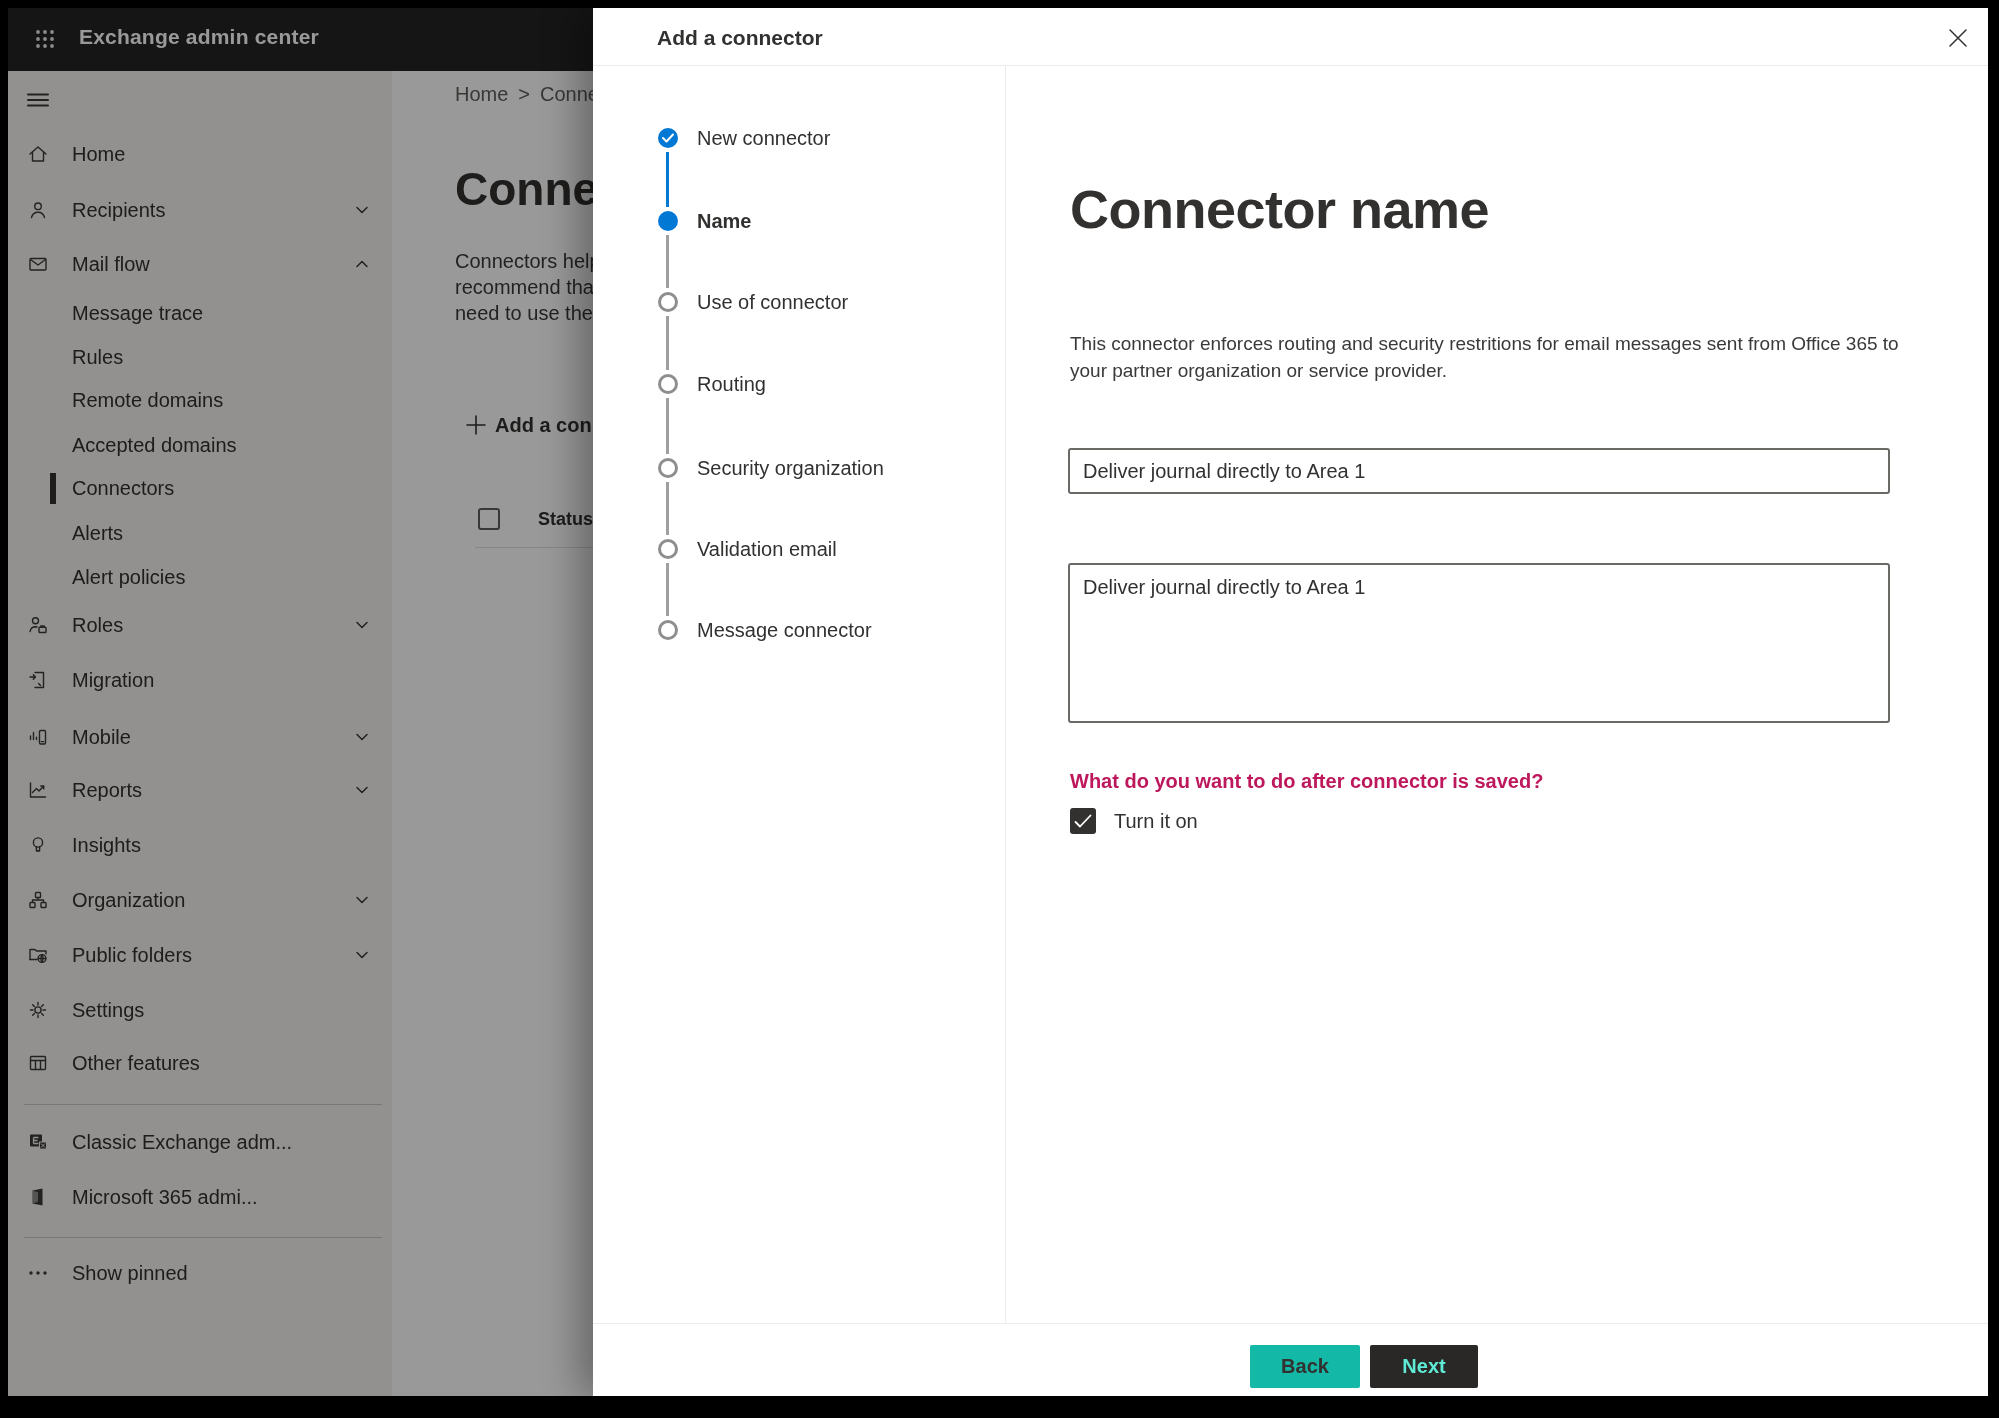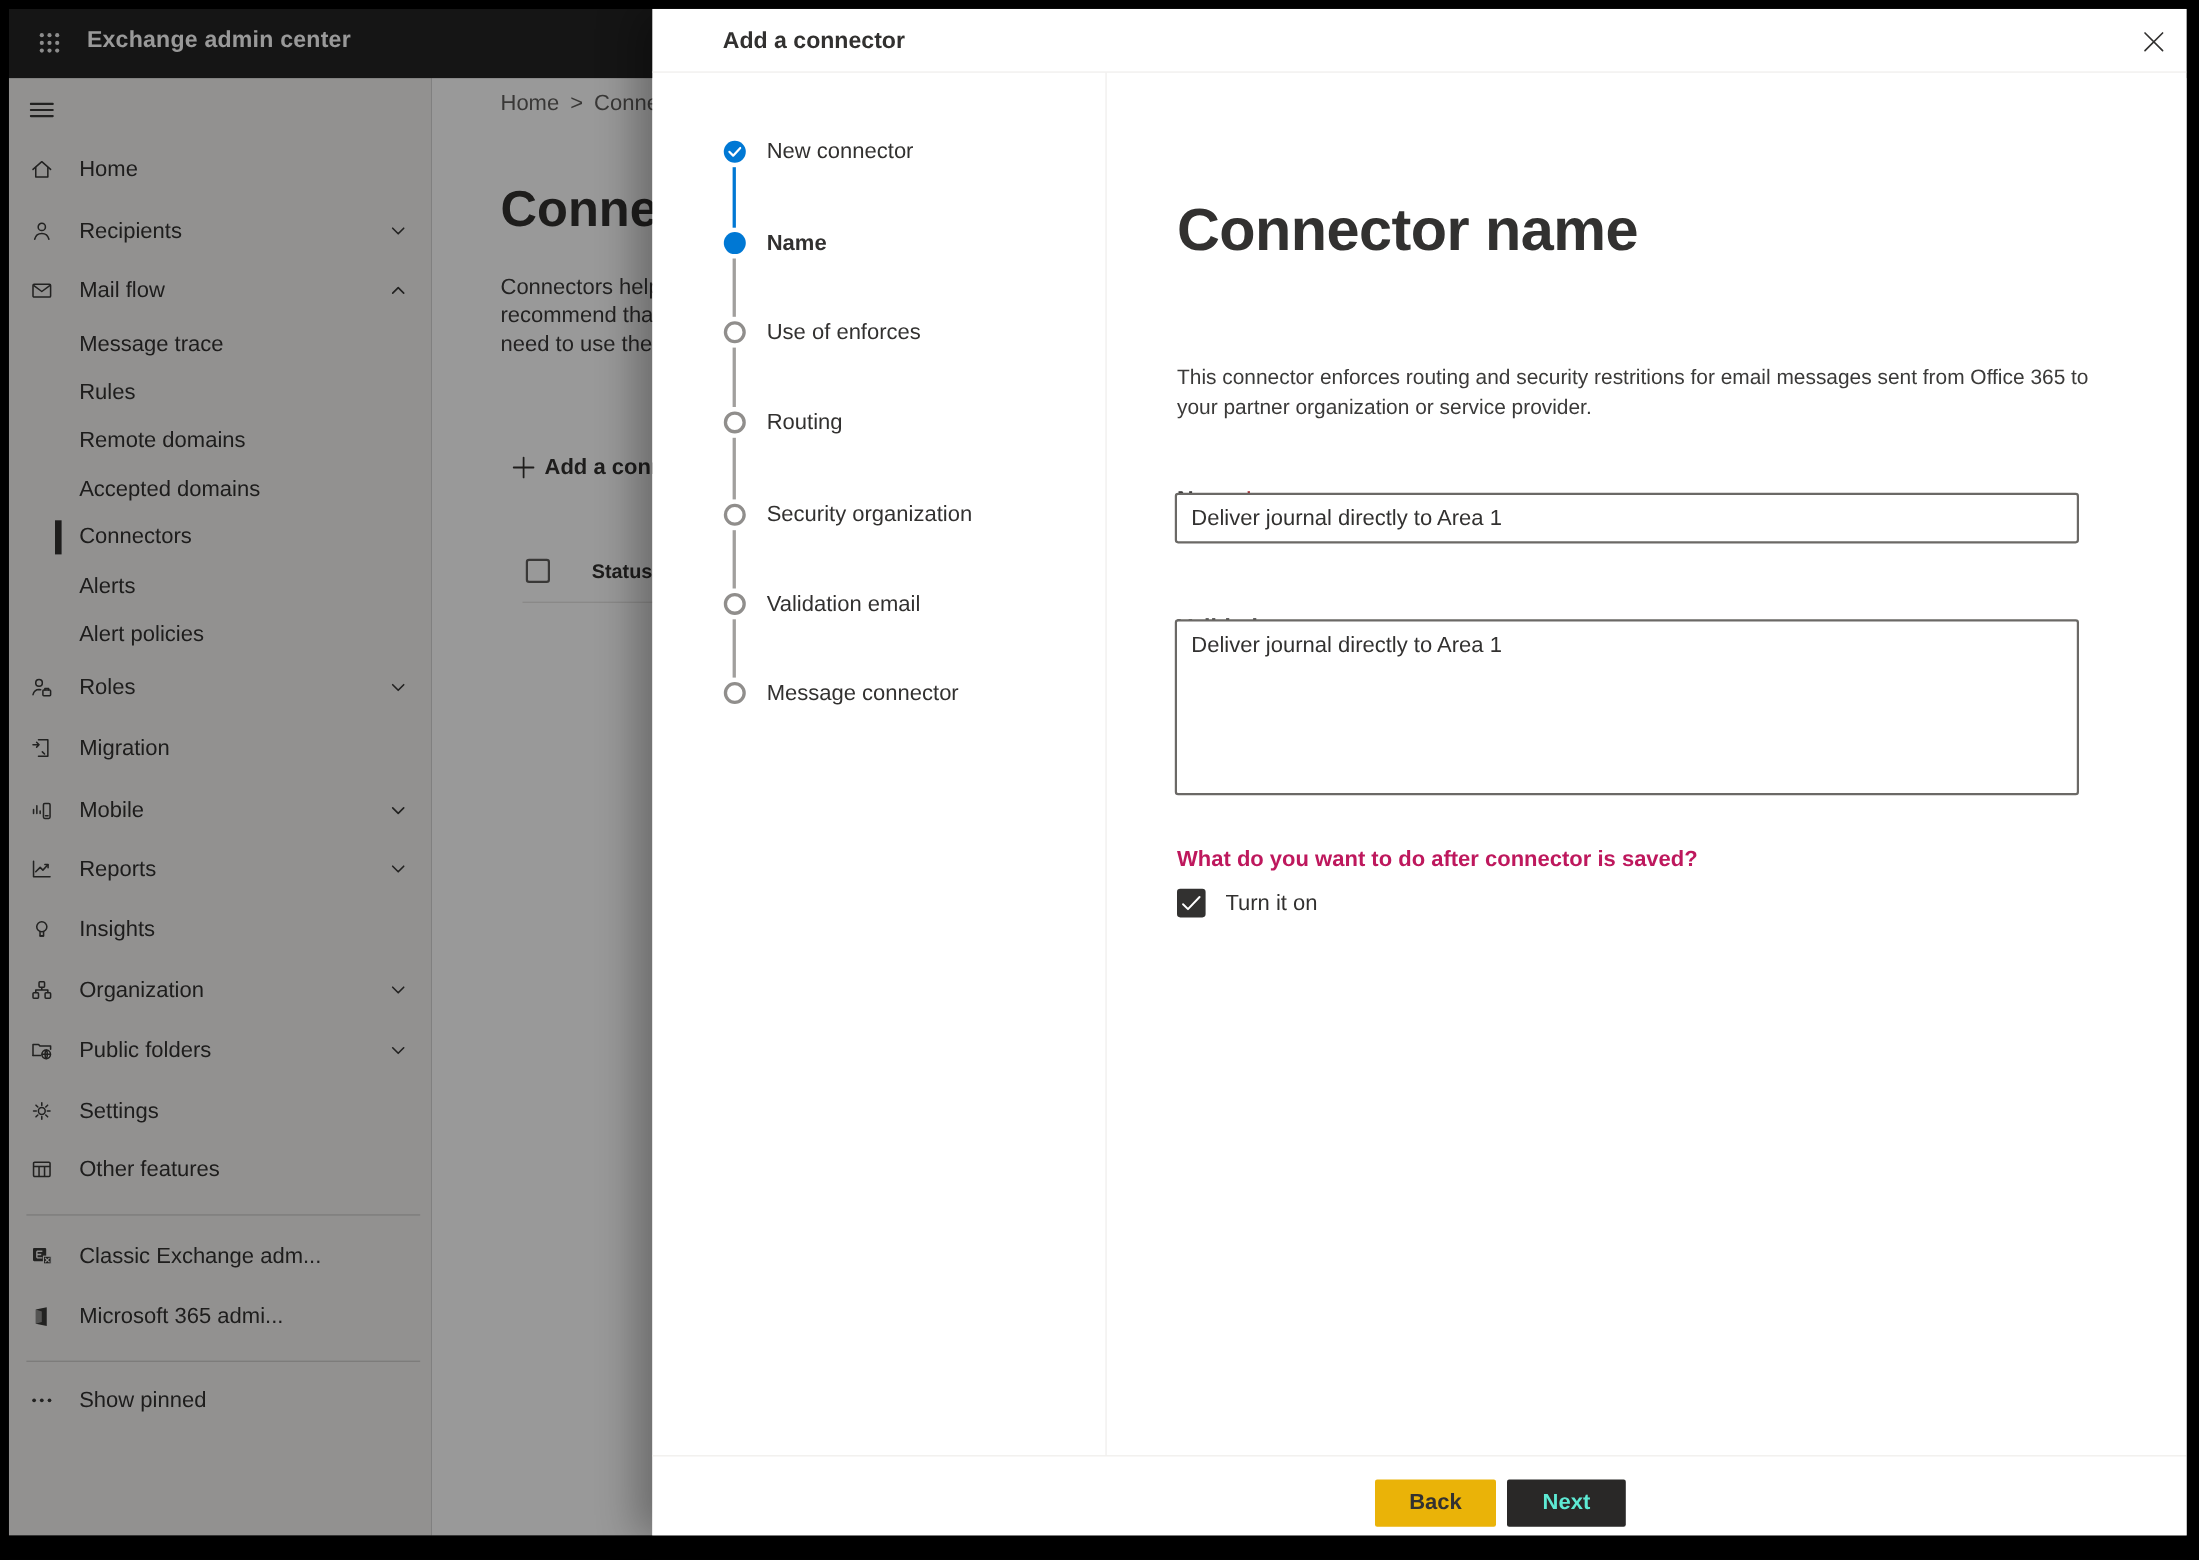--- a/index.html
+++ b/index.html
@@ -65,21 +65,21 @@
     border-radius:3px; font-size:20px; color:#323130; padding:11px 13px; font-family:inherit; resize:none; background:#fff; }
   #after-q { position:absolute; left:477px; top:762px; font-size:20px; font-weight:700; color:#be185d; }
   #turnon-cb { position:absolute; left:477px; top:800px; width:26px; height:26px; background:#323130; border-radius:3px; cursor:pointer; }
   #turnon-cb svg { position:absolute; left:4px; top:6px; }
   #turnon-lbl { position:absolute; left:521px; top:800px; line-height:26px; font-size:20px; color:#323130; }
 
   
   #dlg-footer-div { position:absolute; left:0; right:0; top:1315px; height:1px; background:#edebe9; }
   .btn { position:absolute; top:1337px; height:43px; border:none; border-radius:2px; font-size:20px; font-weight:600;
     font-family:inherit; cursor:pointer; }
-  #btn-back { left:657px; width:110px; background:#eab308; color:#323130; }
+  #btn-back { left:657px; width:110px; background:#14b8a6; color:#323130; }
   #btn-next { left:777px; width:108px; background:#292827; color:#5eead4; }
 
   
   .frame { position:absolute; background:#000; z-index:50; }
   #fr-top { left:0; top:0; right:0; height:8px; }
   #fr-left { left:0; top:0; width:8px; bottom:0; }
   #fr-right { right:0; top:0; width:11px; bottom:0; }
   #fr-bottom { left:0; bottom:0; right:0; height:22px; }
 
   svg { display:block; }
@@ -380,21 +380,21 @@
       </svg>
   </div>
   <div class="step-lbl" style="top:117px">New connector</div>
   <div class="step-line blue" style="top:144px;height:55px"></div>
 
   <div class="step-circle current" style="top:203px"></div>
   <div class="step-lbl current" style="top:200px">Name</div>
   <div class="step-line gray" style="top:227px;height:53px"></div>
 
   <div class="step-circle todo" style="top:284px"></div>
-  <div class="step-lbl" style="top:281px">Use of enforces</div>
+  <div class="step-lbl" style="top:281px">Use of connector</div>
   <div class="step-line gray" style="top:308px;height:54px"></div>
 
   <div class="step-circle todo" style="top:366px"></div>
   <div class="step-lbl" style="top:363px">Routing</div>
   <div class="step-line gray" style="top:390px;height:56px"></div>
 
   <div class="step-circle todo" style="top:450px"></div>
   <div class="step-lbl" style="top:447px">Security organization</div>
   <div class="step-line gray" style="top:474px;height:53px"></div>
 

